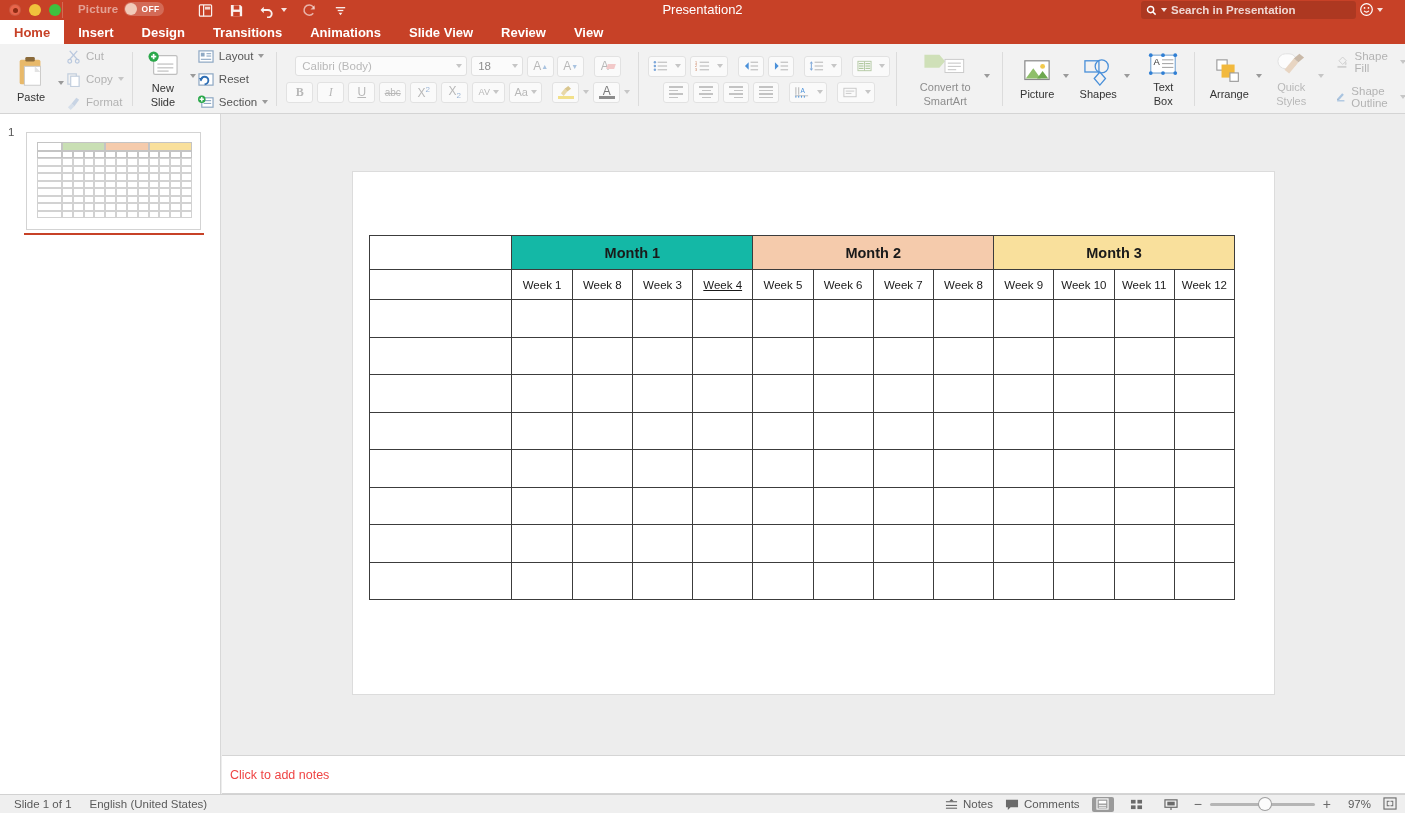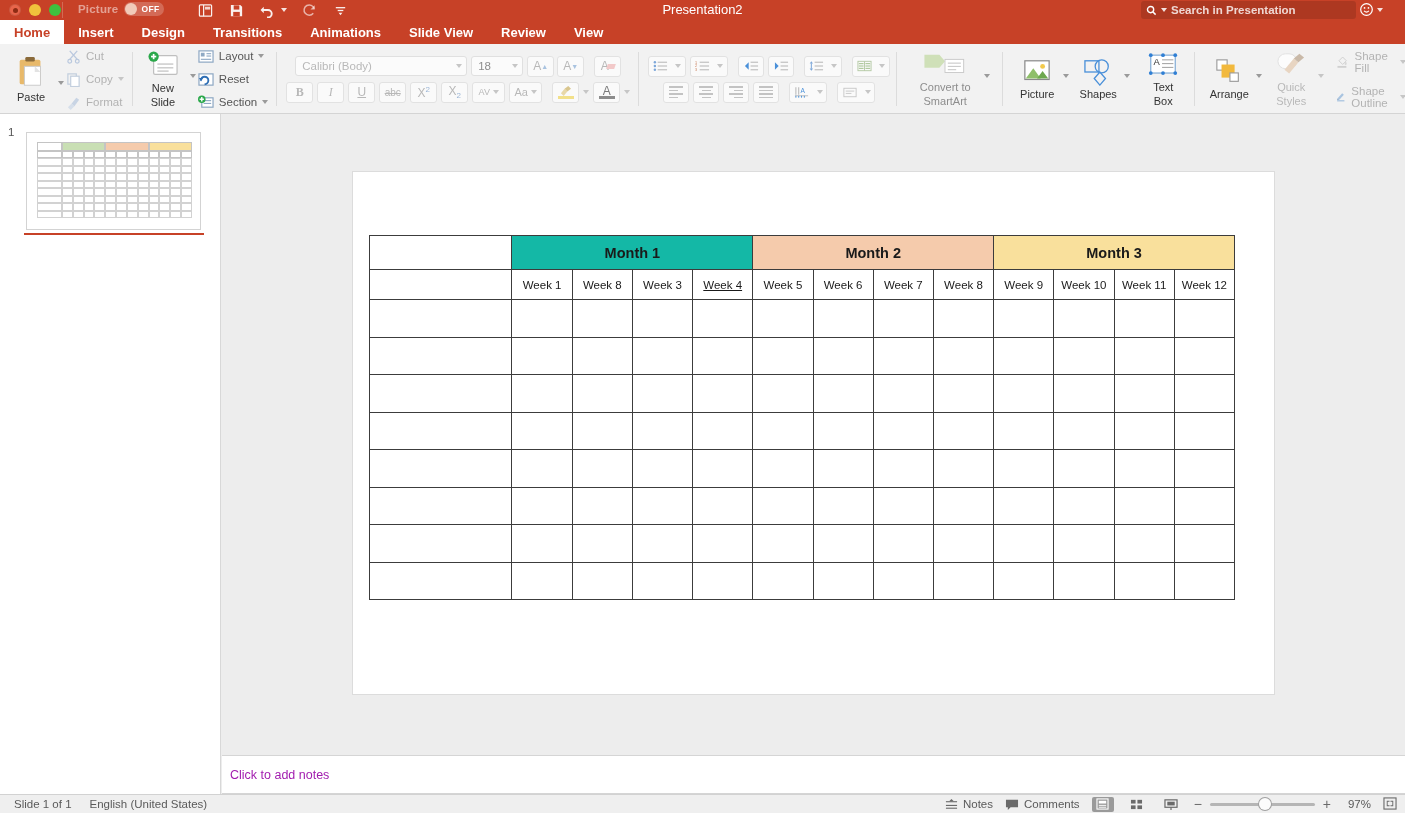--- a/index.html
+++ b/index.html
@@ -142,21 +142,21 @@
   .tbl td.monthhdr { font-weight: bold; font-size: 14.5px; height: 34px; }
   .tbl td.weekhdr { height: 30px; font-size: 11.5px; }
   .tbl td.body { height: 37.5px; }
 
   
   .notes {
     position: absolute; left: 222px; right: 0; top: 755px; height: 39px;
     background: #ffffff; border-top: 1px solid #d5d5d5; border-bottom: 1px solid #d5d5d5;
     display: flex; align-items: center; padding-left: 8px;
   }
-  .notes .ph { font-size: 12.5px; color: #a21caf; }
+  .notes .ph { font-size: 12.5px; color: #ef4444; }
 
   
   .statusbar {
     position: absolute; left: 0; bottom: 0; width: 1405px; height: 19px;
     background: #efefef; border-top: 1px solid #d2d2d2;
     display: flex; align-items: center;
   }
   .sb-left { display: flex; align-items: center; gap: 18px; padding-left: 14px; font-size: 11.5px; color: #5a5a5a; }
   .sb-right { position: absolute; right: 8px; display: flex; align-items: center; gap: 12px; font-size: 11.5px; color: #5a5a5a; }
   .sb-item { display: flex; align-items: center; gap: 5px; }

